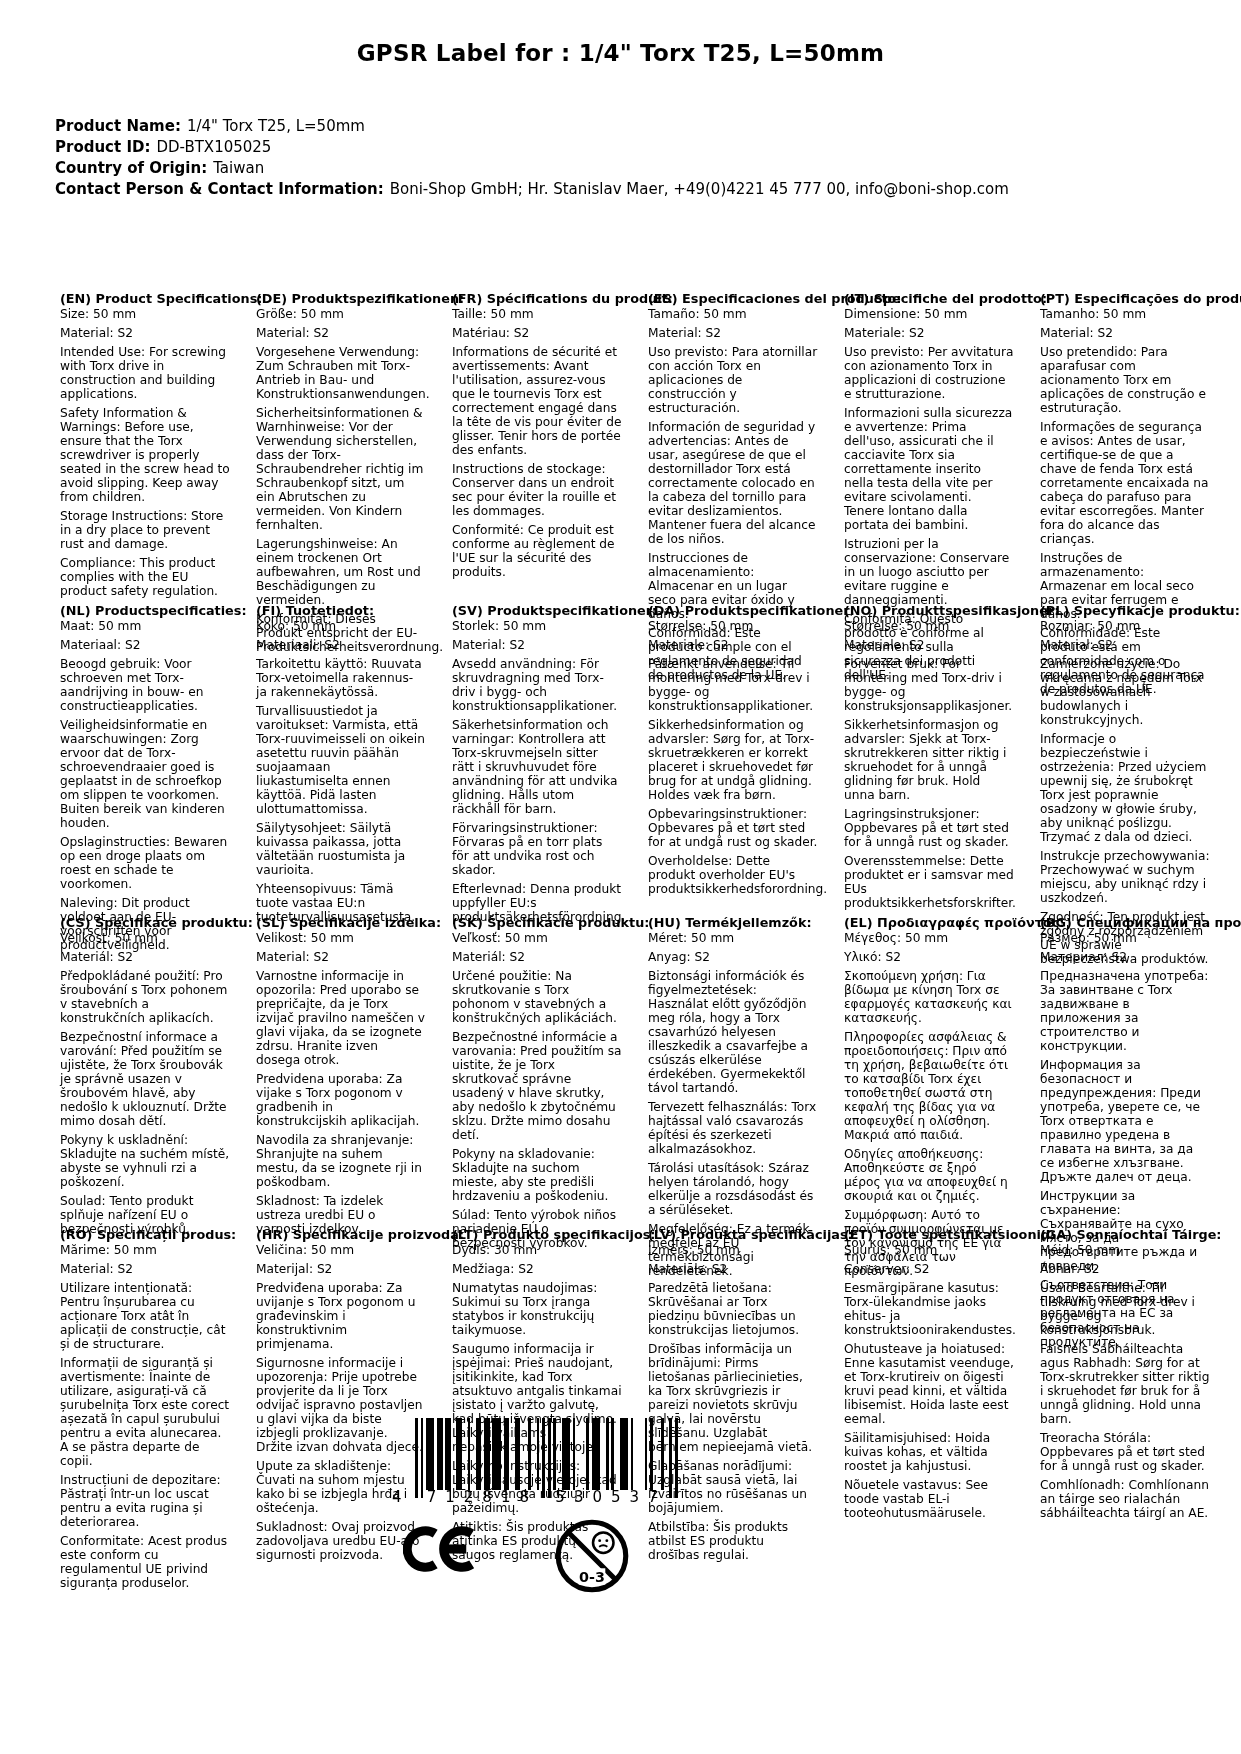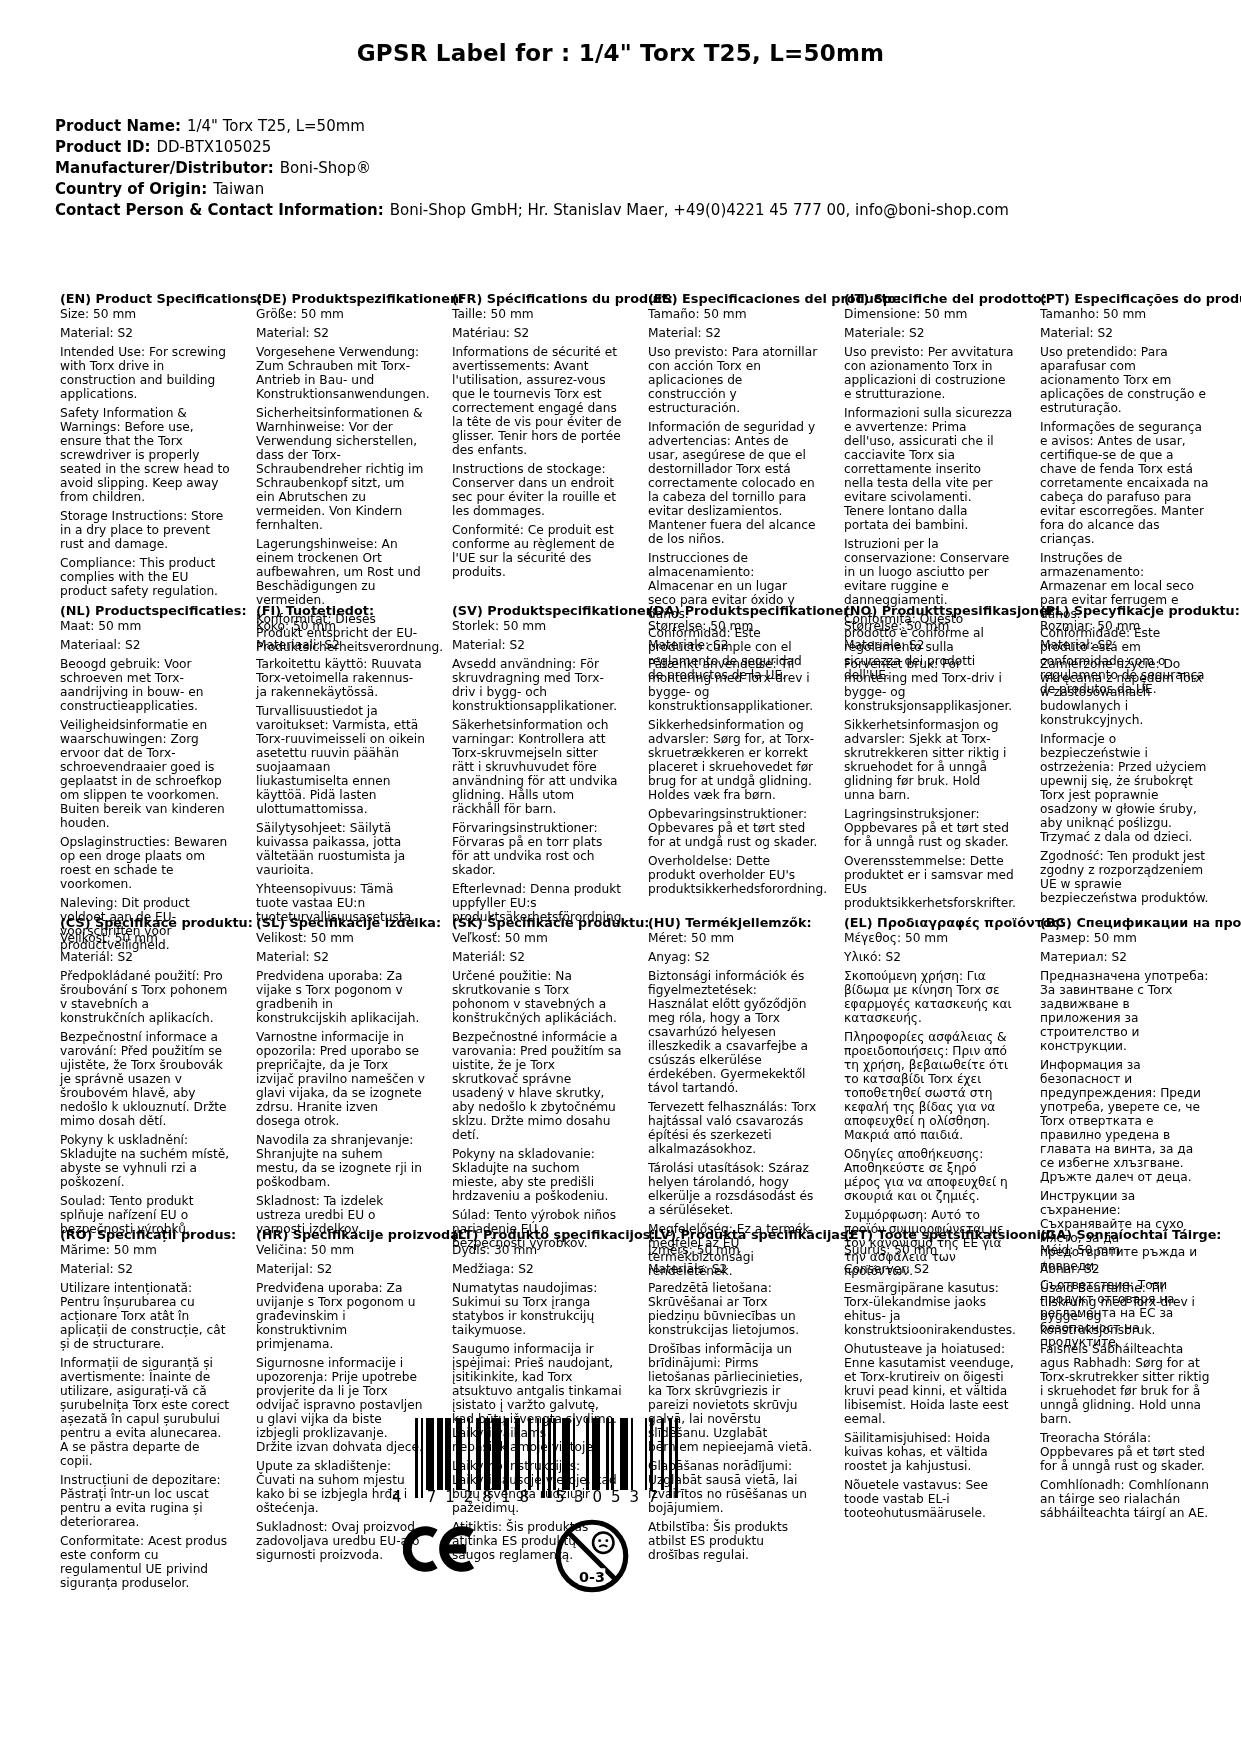--- a/index.html
+++ b/index.html
@@ -28,21 +28,20 @@
 </head>
 <body>
 
 <div class="page">
 
   <div class="title">GPSR Label for : 1/4" Torx T25, L=50mm</div>
 
   <div class="product-info">
       <div class="row"><b>Product Name:</b><span>1/4" Torx T25, L=50mm</span></div>
       <div class="row"><b>Product ID:</b><span>DD-BTX105025</span></div>
-      <div class="row"><b>Manufacturer/Distributor:</b><span>Boni-Shop®</span></div>
       <div class="row"><b>Country of Origin:</b><span>Taiwan</span></div>
       <div class="row"><b>Contact Person &amp; Contact Information:</b><span>Boni-Shop GmbH; Hr. Stanislav Maer, +49(0)4221 45 777 00, info@boni-shop.com</span></div>
     </div>
 
   <div class="grid">
       <div class="cell">
         <div class="bh">(EN) Product Specifications:</div>
         <p>Size: 50 mm</p>
         <p>Material: S2</p>
         <p>Intended Use: For screwing with Torx drive in construction and building applications.</p>
@@ -138,37 +137,38 @@
         <p>Sikkerhetsinformasjon og advarsler: Sjekk at Torx-skrutrekkeren sitter riktig i skruehodet for å unngå glidning før bruk. Hold unna barn.</p>
         <p>Lagringsinstruksjoner: Oppbevares på et tørt sted for å unngå rust og skader.</p>
         <p>Overensstemmelse: Dette produktet er i samsvar med EUs produktsikkerhetsforskrifter.</p>
       </div>
       <div class="cell">
         <div class="bh">(PL) Specyfikacje produktu:</div>
         <p>Rozmiar: 50 mm</p>
         <p>Materiał: S2</p>
         <p>Zamierzone użycie: Do wkręcania z napędem Torx w zastosowaniach budowlanych i konstrukcyjnych.</p>
         <p>Informacje o bezpieczeństwie i ostrzeżenia: Przed użyciem upewnij się, że śrubokręt Torx jest poprawnie osadzony w głowie śruby, aby uniknąć poślizgu. Trzymać z dala od dzieci.</p>
+        <p>Instrukcje przechowywania: Przechowywać w suchym miejscu, aby uniknąć rdzy i uszkodzeń.</p>
         <p>Zgodność: Ten produkt jest zgodny z rozporządzeniem UE w sprawie bezpieczeństwa produktów.</p>
       </div>
       <div class="cell">
         <div class="bh">(CS) Specifikace produktu:</div>
         <p>Velikost: 50 mm</p>
         <p>Materiál: S2</p>
         <p>Předpokládané použití: Pro šroubování s Torx pohonem v stavebních a konstrukčních aplikacích.</p>
         <p>Bezpečnostní informace a varování: Před použitím se ujistěte, že Torx šroubovák je správně usazen v šroubovém hlavě, aby nedošlo k uklouznutí. Držte mimo dosah dětí.</p>
         <p>Pokyny k uskladnění: Skladujte na suchém místě, abyste se vyhnuli rzi a poškození.</p>
         <p>Soulad: Tento produkt splňuje nařízení EU o bezpečnosti výrobků.</p>
       </div>
       <div class="cell">
         <div class="bh">(SL) Specifikacije izdelka:</div>
         <p>Velikost: 50 mm</p>
         <p>Material: S2</p>
+        <p>Varnostne informacije in opozorila: Pred uporabo se prepričajte, da je Torx izvijač pravilno nameščen v glavi vijaka, da se izognete zdrsu. Hranite izven dosega otrok.</p>
         <p>Predvidena uporaba: Za vijake s Torx pogonom v gradbenih in konstrukcijskih aplikacijah.</p>
-        <p>Varnostne informacije in opozorila: Pred uporabo se prepričajte, da je Torx izvijač pravilno nameščen v glavi vijaka, da se izognete zdrsu. Hranite izven dosega otrok.</p>
         <p>Navodila za shranjevanje: Shranjujte na suhem mestu, da se izognete rji in poškodbam.</p>
         <p>Skladnost: Ta izdelek ustreza uredbi EU o varnosti izdelkov.</p>
       </div>
       <div class="cell">
         <div class="bh">(SK) Špecifikácie produktu:</div>
         <p>Veľkosť: 50 mm</p>
         <p>Materiál: S2</p>
         <p>Určené použitie: Na skrutkovanie s Torx pohonom v stavebných a konštrukčných aplikáciách.</p>
         <p>Bezpečnostné informácie a varovania: Pred použitím sa uistite, že je Torx skrutkovač správne usadený v hlave skrutky, aby nedošlo k zbytočnému sklzu. Držte mimo dosahu detí.</p>
         <p>Pokyny na skladovanie: Skladujte na suchom mieste, aby ste predišli hrdzaveniu a poškodeniu.</p>

